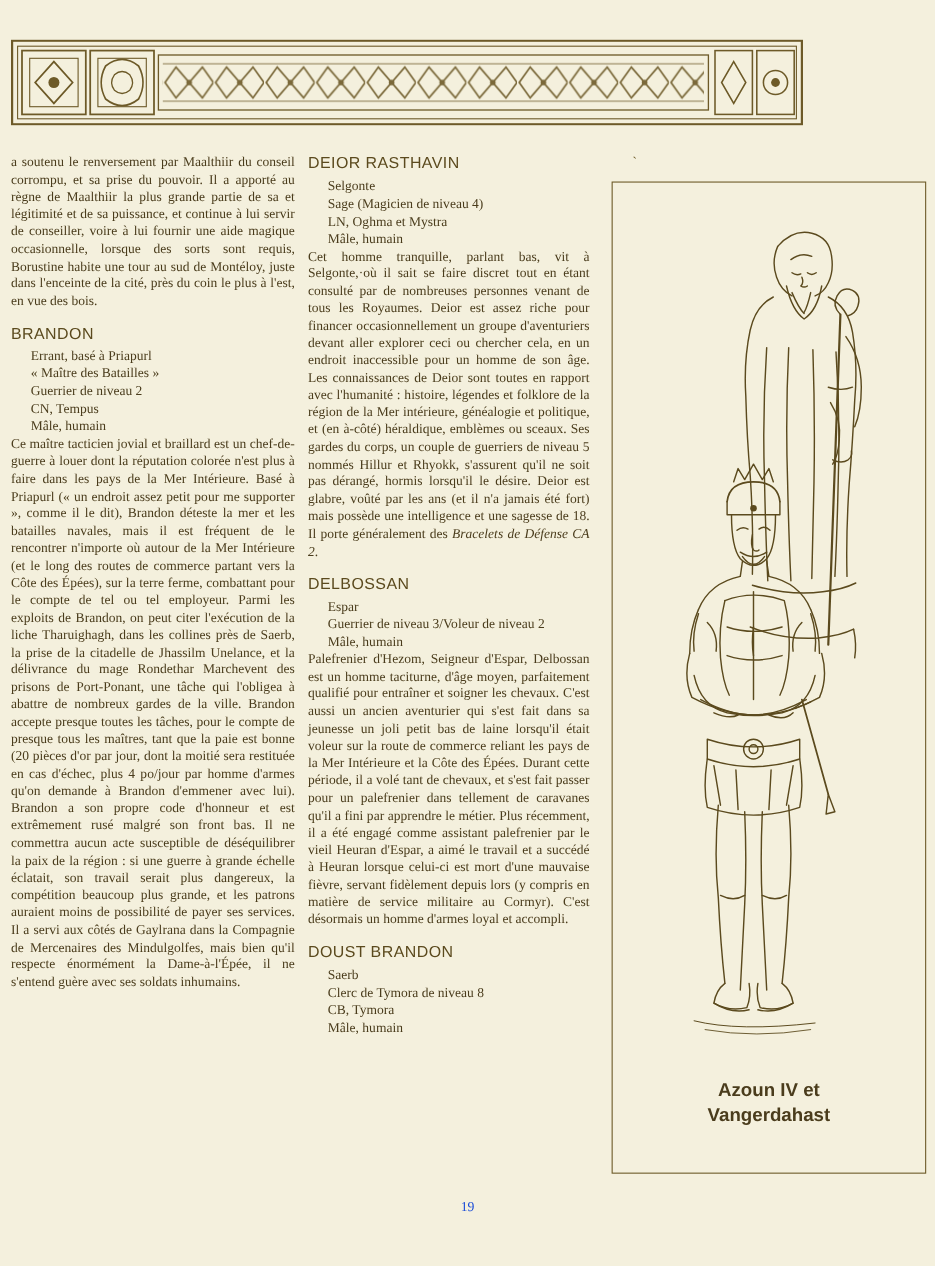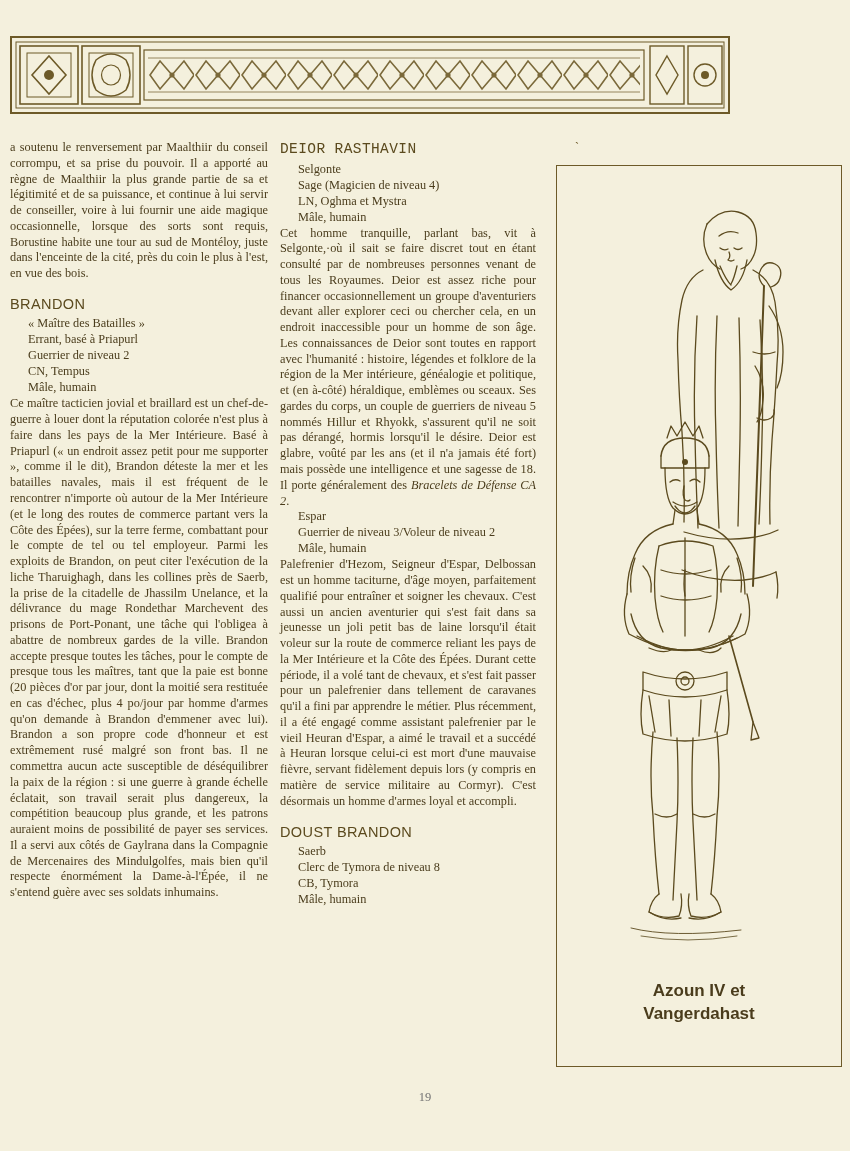--- a/index.html
+++ b/index.html
@@ -96,21 +96,21 @@
   }
 
   
   .page-number {
     position: absolute;
     left: 0;
     right: 0;
     top: 1090px;
     text-align: center;
     font-size: 12.5px;
-    color: #737373;
+    color: #1d4ed8;
   }
 </style>
 </head>
 <body>
 
 <div class="page">
 
   <div class="header-band">
     <svg width="720" height="78" viewBox="0 0 720 78" xmlns="http://www.w3.org/2000/svg">
       <defs>
@@ -146,37 +146,38 @@
       <rect x="678" y="10" width="34" height="58" fill="none" stroke="#6d5a28" stroke-width="1.4"></rect>
       <circle cx="695" cy="39" r="11" fill="none" stroke="#6d5a28" stroke-width="1.4"></circle>
       <circle cx="695" cy="39" r="4" fill="#6d5a28"></circle>
     </svg>
   </div>
 
   <div class="col col-left">
     <p class="body">a soutenu le renversement par Maalthiir du conseil corrompu, et sa prise du pouvoir. Il a apporté au règne de Maalthiir la plus grande partie de sa et légitimité et de sa puissance, et continue à lui servir de conseiller, voire à lui fournir une aide magique occasionnelle, lorsque des sorts sont requis, Borustine habite une tour au sud de Montéloy, juste dans l'enceinte de la cité, près du coin le plus à l'est, en vue des bois.</p>
 
     <h2 class="entry">BRANDON</h2>
+    <p class="stat">Errant, basé à Priapurl</p>
     <p class="stat">« Maître des Batailles »</p>
-    <p class="stat">Errant, basé à Priapurl</p>
     <p class="stat">Guerrier de niveau 2</p>
     <p class="stat">CN, Tempus</p>
     <p class="stat">Mâle, humain</p>
     <p class="body">Ce maître tacticien jovial et braillard est un chef-de-guerre à louer dont la réputation colorée n'est plus à faire dans les pays de la Mer Intérieure. Basé à Priapurl (« un endroit assez petit pour me supporter », comme il le dit), Brandon déteste la mer et les batailles navales, mais il est fréquent de le rencontrer n'importe où autour de la Mer Intérieure (et le long des routes de commerce partant vers la Côte des Épées), sur la terre ferme, combattant pour le compte de tel ou tel employeur. Parmi les exploits de Brandon, on peut citer l'exécution de la liche Tharuighagh, dans les collines près de Saerb, la prise de la citadelle de Jhassilm Unelance, et la délivrance du mage Rondethar Marchevent des prisons de Port-Ponant, une tâche qui l'obligea à abattre de nombreux gardes de la ville. Brandon accepte presque toutes les tâches, pour le compte de presque tous les maîtres, tant que la paie est bonne (20 pièces d'or par jour, dont la moitié sera restituée en cas d'échec, plus 4 po/jour par homme d'armes qu'on demande à Brandon d'emmener avec lui). Brandon a son propre code d'honneur et est extrêmement rusé malgré son front bas. Il ne commettra aucun acte susceptible de déséquilibrer la paix de la région : si une guerre à grande échelle éclatait, son travail serait plus dangereux, la compétition beaucoup plus grande, et les patrons auraient moins de possibilité de payer ses services. Il a servi aux côtés de Gaylrana dans la Compagnie de Mercenaires des Mindulgolfes, mais bien qu'il respecte énormément la Dame-à-l'Épée, il ne s'entend guère avec ses soldats inhumains.</p>
   </div>
 
   <div class="col col-mid">
 
-    <h2 class="entry" style="margin-top:0;font-family:Liberation Mono, monospace;">DEIOR RASTHAVIN</h2>
+    <h2 class="entry" style="margin-top:0;">DEIOR RASTHAVIN</h2>
     <p class="stat">Selgonte</p>
     <p class="stat">Sage (Magicien de niveau 4)</p>
     <p class="stat">LN, Oghma et Mystra</p>
     <p class="stat">Mâle, humain</p>
     <p class="body"><span>Cet homme tranquille, parlant bas, vit à Selgonte,·où il sait se faire discret tout en étant consulté par de nombreuses personnes venant de tous les Royaumes. Deior est assez riche pour financer occasionnellement un groupe d'aventuriers devant aller explorer ceci ou chercher cela, en un endroit inaccessible pour un homme de son âge. Les connaissances de Deior sont toutes en rapport avec l'humanité : histoire, légendes et folklore de la région de la Mer intérieure, généalogie et politique, et (en à-côté) héraldique, emblèmes ou sceaux. Ses gardes du corps, un couple de guerriers de niveau 5 nommés Hillur et Rhyokk, s'assurent qu'il ne soit pas dérangé, hormis lorsqu'il le désire. Deior est glabre, voûté par les ans (et il n'a jamais été fort) mais possède une intelligence et une sagesse de 18. Il porte généralement des </span><span class="italic">Bracelets de Défense CA 2</span><span>.</span></p>
 
+    <h2 class="entry">DELBOSSAN</h2>
     <p class="stat">Espar</p>
     <p class="stat">Guerrier de niveau 3/Voleur de niveau 2</p>
     <p class="stat">Mâle, humain</p>
     <p class="body">Palefrenier d'Hezom, Seigneur d'Espar, Delbossan est un homme taciturne, d'âge moyen, parfaitement qualifié pour entraîner et soigner les chevaux. C'est aussi un ancien aventurier qui s'est fait dans sa jeunesse un joli petit bas de laine lorsqu'il était voleur sur la route de commerce reliant les pays de la Mer Intérieure et la Côte des Épées. Durant cette période, il a volé tant de chevaux, et s'est fait passer pour un palefrenier dans tellement de caravanes qu'il a fini par apprendre le métier. Plus récemment, il a été engagé comme assistant palefrenier par le vieil Heuran d'Espar, a aimé le travail et a succédé à Heuran lorsque celui-ci est mort d'une mauvaise fièvre, servant fidèlement depuis lors (y compris en matière de service militaire au Cormyr). C'est désormais un homme d'armes loyal et accompli.</p>
 
     <h2 class="entry">DOUST BRANDON</h2>
     <p class="stat">Saerb</p>
     <p class="stat">Clerc de Tymora de niveau 8</p>
     <p class="stat">CB, Tymora</p>
     <p class="stat">Mâle, humain</p>

